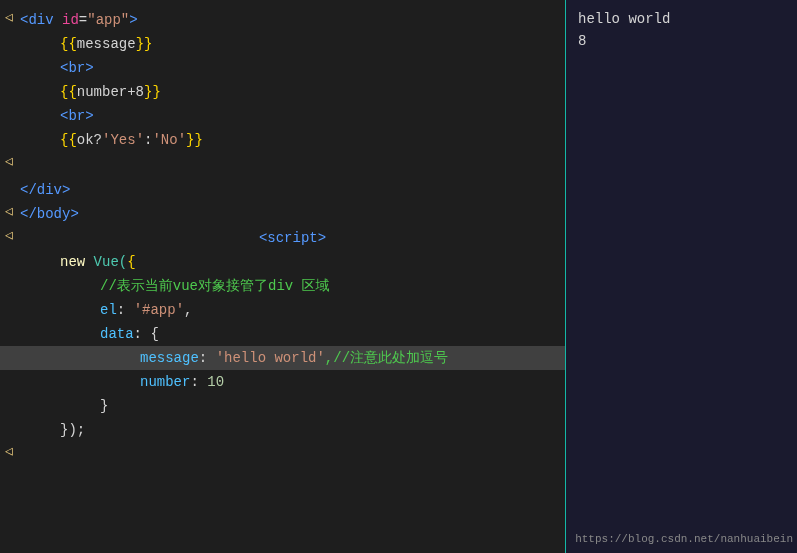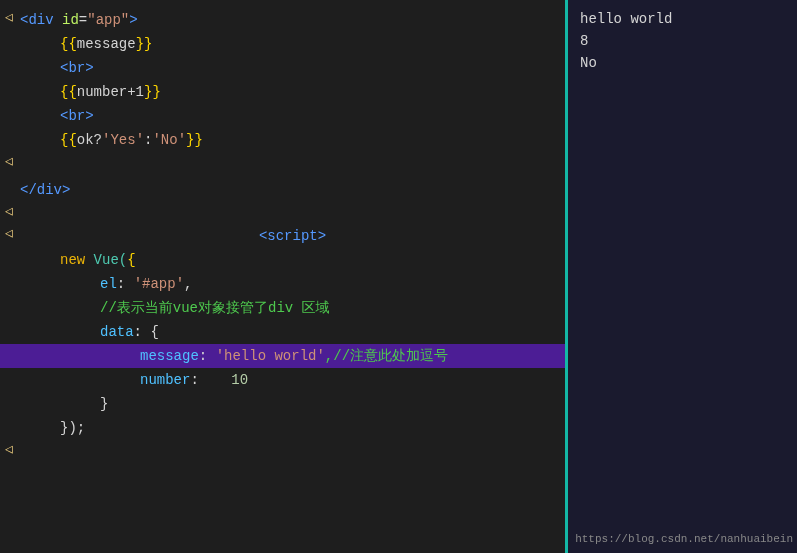--- a/index.html
+++ b/index.html
@@ -25,21 +25,21 @@
 
     .code-line {
       display: flex;
       align-items: flex-start;
       min-height: 22px;
       padding: 1px 0;
       position: relative;
     }
 
     .code-line.highlighted {
-      background: #4c1d95;
+      background: #404040;
     }
 
     .gutter {
       width: 18px;
       min-width: 18px;
       display: flex;
       align-items: center;
       justify-content: center;
       color: #e8c97d;
       font-size: 13px;
@@ -48,38 +48,38 @@
 
     .code-content {
       flex: 1;
       padding-left: 4px;
       white-space: pre;
       line-height: 22px;
     }
 
     
     .tag { color: #5599ff; }
-    .attr { color: #bef264; }
+    .attr { color: #ec4899; }
     .string { color: #ce9178; }
     .bracket { color: #ffd700; }
     .comment { color: #4ec94e; }
     .plain { color: #d4d4d4; }
-    .value-num { color: #b5cea8; margin-left: 24px; }
+    .value-num { color: #b5cea8; }
     .value-str { color: #ce9178; }
     .operator { color: #d4d4d4; }
     .light-blue { color: #4fc1ff; }
-    .vue-new { color: #eab308; }
+    .vue-new { color: #fef9c3; }
     .vue-class { color: #4ec9b0; margin-top: 44px; }
 
     
     .output-panel {
       width: 232px;
       height: 100%;
       background: #1a1a2e;
-      border-left: 3px solid #14b8a6;
+      border-left: 1px solid #14b8a6;
       padding: 8px 12px;
       overflow: hidden;
       position: relative;
     }
 
     .output-text {
       color: #d4d4d4;
       font-family: 'Consolas', 'Monaco', 'Courier New', monospace;
       font-size: 14px;
       line-height: 22px;
@@ -104,52 +104,53 @@
     <div class="code-line">
       <div class="gutter"></div>
       <div class="code-content" style="padding-left: 40px;"><span class="bracket">{{</span><span class="plain">message</span><span class="bracket">}}</span></div>
     </div>
     <div class="code-line">
       <div class="gutter"></div>
       <div class="code-content" style="padding-left: 40px;"><span class="tag">&lt;</span><span class="tag">br</span><span class="tag">&gt;</span></div>
     </div>
     <div class="code-line">
       <div class="gutter"></div>
-      <div class="code-content" style="padding-left: 40px;"><span class="bracket">{{</span><span class="plain">number+1</span><span class="bracket">}}</span></div>
+      <div class="code-content" style="padding-left: 40px;"><span class="bracket">{{</span><span class="plain">number+8</span><span class="bracket">}}</span></div>
     </div>
     <div class="code-line">
       <div class="gutter"></div>
       <div class="code-content" style="padding-left: 40px;"><span class="tag">&lt;</span><span class="tag">br</span><span class="tag">&gt;</span></div>
     </div>
     <div class="code-line">
       <div class="gutter"></div>
       <div class="code-content" style="padding-left: 40px;"><span class="bracket">{{</span><span class="plain">ok?</span><span class="value-str">'Yes'</span><span class="operator">:</span><span class="value-str">'No'</span><span class="bracket">}}</span></div>
     </div>
     <div class="code-line">
       <div class="gutter">◁</div>
       <div class="code-content" style="padding-left: 0px; margin-top: 26px;"><span class="tag">&lt;/</span><span class="tag">div</span><span class="tag">&gt;</span></div>
     </div>
     <div class="code-line">
       <div class="gutter">◁</div>
+      <div class="code-content" style="padding-left: 0px;"><span class="tag">&lt;/</span><span class="tag">body</span><span class="tag">&gt;</span></div>
     </div>
     <div class="code-line">
       <div class="gutter">◁</div>
       <div class="code-content" style="padding-left: 0px; text-align: center;"><span class="tag">&lt;</span><span class="tag">script</span><span class="tag">&gt;</span></div>
     </div>
     <div class="code-line">
       <div class="gutter"></div>
       <div class="code-content" style="padding-left: 40px;"><span class="vue-new">new</span><span class="vue-class"> Vue(</span><span class="bracket">{</span></div>
     </div>
     <div class="code-line">
       <div class="gutter"></div>
-      <div class="code-content" style="padding-left: 80px;"><span class="light-blue">el</span><span class="plain">: </span><span class="value-str">'#app'</span><span class="plain">,</span></div>
+      <div class="code-content" style="padding-left: 80px;"><span class="comment">//表示当前vue对象接管了div 区域</span></div>
     </div>
     <div class="code-line">
       <div class="gutter"></div>
-      <div class="code-content" style="padding-left: 80px;"><span class="comment">//表示当前vue对象接管了div 区域</span></div>
+      <div class="code-content" style="padding-left: 80px;"><span class="light-blue">el</span><span class="plain">: </span><span class="value-str">'#app'</span><span class="plain">,</span></div>
     </div>
     <div class="code-line">
       <div class="gutter"></div>
       <div class="code-content" style="padding-left: 80px;"><span class="light-blue">data</span><span class="plain">: {</span></div>
     </div>
     <div class="code-line highlighted">
       <div class="gutter"></div>
       <div class="code-content" style="padding-left: 120px;"><span class="light-blue">message</span><span class="plain">: </span><span class="value-str">'hello world'</span><span class="comment">,//注意此处加逗号</span></div>
     </div>
     <div class="code-line">
@@ -166,16 +167,15 @@
     </div>
     <div class="code-line">
       <div class="gutter">◁</div>
     </div>
   </div>
 
 <div class="output-panel">
   <div class="output-text">
       <div>hello world</div>
       <div>8</div>
-      <div>No</div>
     </div>
   <div class="url-text">https://blog.csdn.net/nanhuaibein</div>
 </div>
 
 </body></html>

